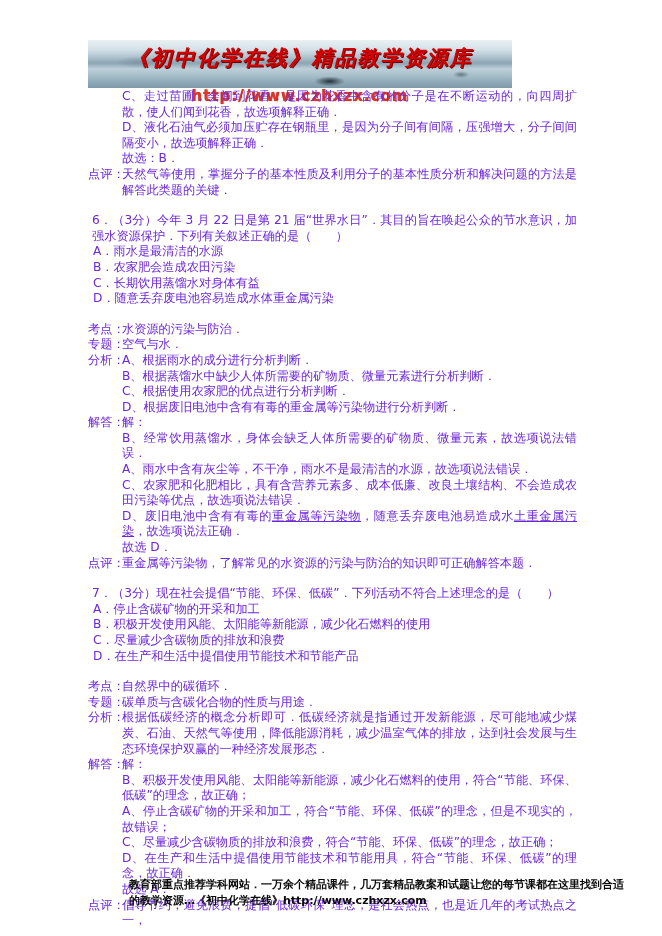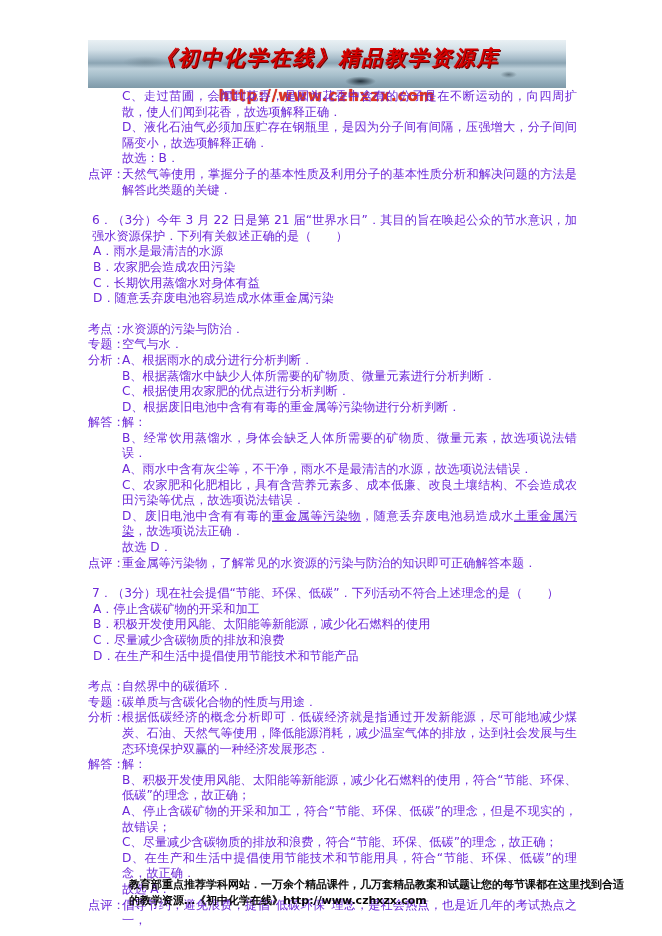--- a/index.html
+++ b/index.html
@@ -10,21 +10,21 @@
     height: 936px;
     background: #ffffff;
     overflow: hidden;
     font-family: "DejaVu Sans", "Liberation Sans", sans-serif;
     color: #000000;
   }
   
   .banner {
     position: absolute;
     left: 88px; top: 40px;
-    width: 478px; height: 48px;
+    width: 424px; height: 48px;
     background:
       radial-gradient(22px 7px at 57% 86%, rgba(25,38,48,.9), rgba(25,38,48,0) 70%),
       radial-gradient(14px 5px at 30% 50%, rgba(70,90,102,.55), rgba(70,90,102,0) 70%),
       radial-gradient(12px 5px at 88% 72%, rgba(45,62,72,.55), rgba(45,62,72,0) 70%),
       radial-gradient(30px 8px at 12% 46%, rgba(110,130,142,.5), rgba(110,130,142,0) 75%),
       linear-gradient(180deg,
         #e9f0f4 0%, #d4e1e8 20%, #a9becb 38%,
         #8ba4b3 48%, #bccfd9 60%, #a7bfcb 74%,
         #8fa9b8 88%, #7e99a8 100%);
   }

